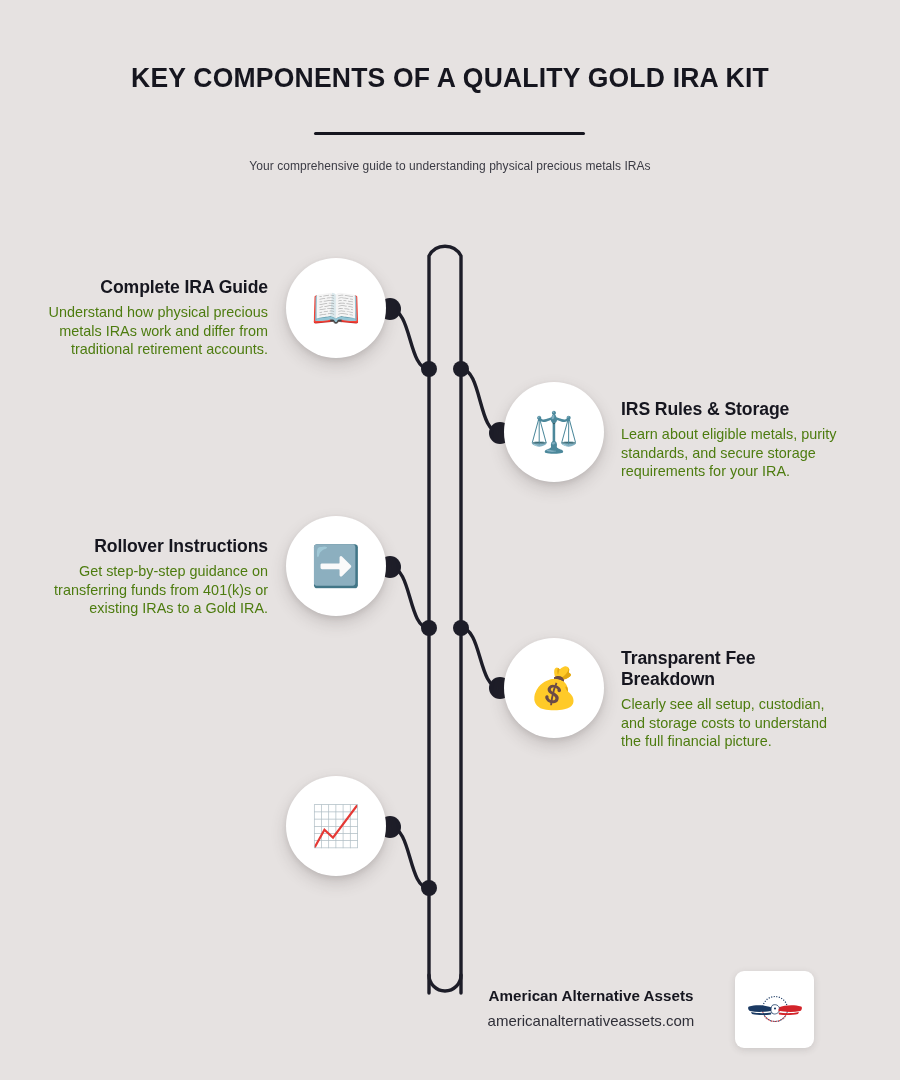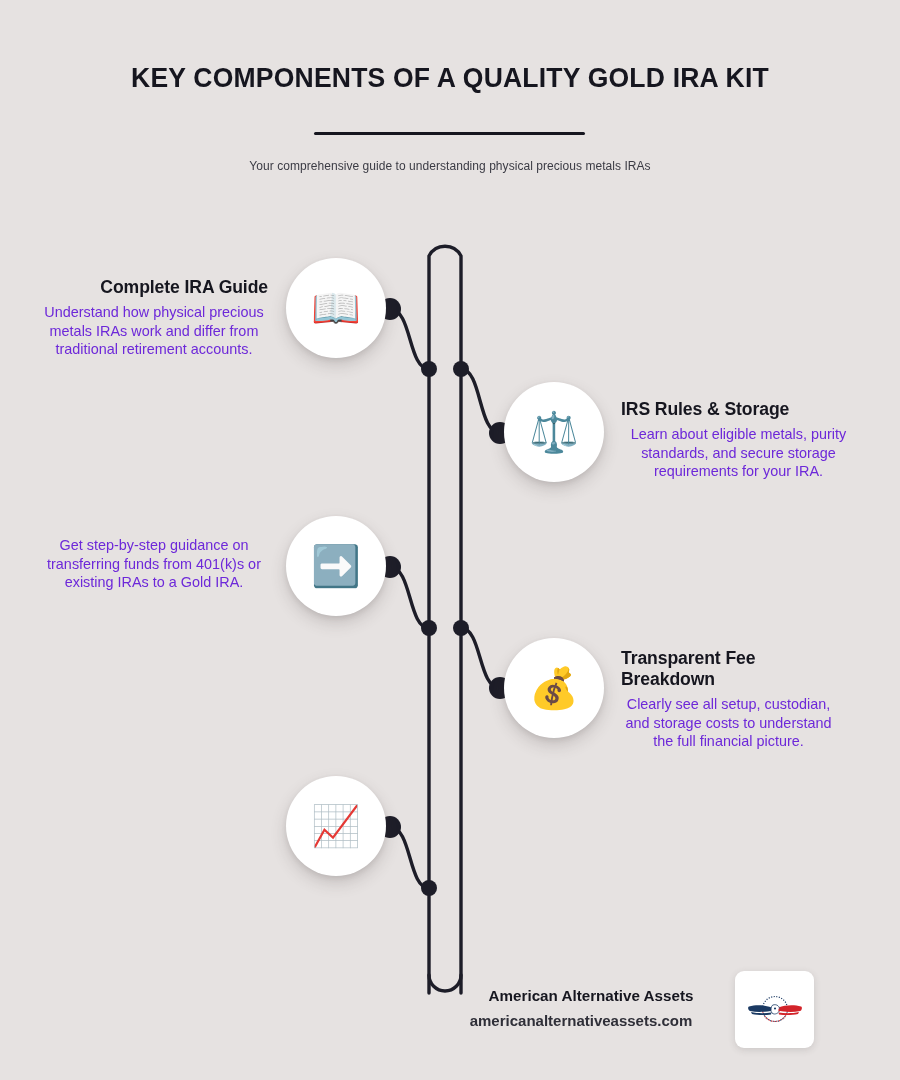--- a/index.html
+++ b/index.html
@@ -102,46 +102,45 @@
     font-size: 17.6px;
     font-weight: 700;
     color: #16161f;
     line-height: 1.2;
     margin: 0 0 5px 0;
     letter-spacing: -0.1px;
   }
   .item-body {
     font-size: 14.4px;
     font-weight: 400;
-    color: #6d28d9;
+    color: #4d7c0f;
     line-height: 1.29;
     margin: 0;
     letter-spacing: 0.01px;
-    text-align: center;
   }
 
   
   .footer-brand {
     position: absolute;
     left: 460px;
     top: 987px;
     width: 262px;
     text-align: center;
     font-size: 15.2px;
     font-weight: 700;
     color: #16161f;
   }
   .footer-url {
     position: absolute;
-    left: 450px;
+    left: 460px;
     top: 1012px;
     width: 262px;
     text-align: center;
     font-size: 15px;
-    font-weight: 700;
+    font-weight: 400;
     color: #2f2f38;
   }
   .footer-logo {
     position: absolute;
     left: 735px;
     top: 971px;
     width: 79px;
     height: 77px;
     border-radius: 9px;
     background: #ffffff;
@@ -207,20 +206,21 @@
 
   <div class="icon-circle" style="left:504px; top:382px;">
     <span class="icon-glyph">⚖️</span>
   </div>
   <div class="item-text right" style="left:621px; top:399px; width:235px;">
     <p class="item-head">IRS Rules &amp; Storage</p>
     <p class="item-body">Learn about eligible metals, purity standards, and secure storage requirements for your IRA.</p>
   </div>
 
   <div class="item-text left" style="left:40px; top:536px; width:228px;">
+    <p class="item-head">Rollover Instructions</p>
     <p class="item-body">Get step-by-step guidance on transferring funds from 401(k)s or existing IRAs to a Gold IRA.</p>
   </div>
   <div class="icon-circle" style="left:286px; top:516px;">
     <span class="icon-glyph">➡️</span>
   </div>
 
   <div class="icon-circle" style="left:504px; top:638px;">
     <span class="icon-glyph">💰</span>
   </div>
   <div class="item-text right" style="left:621px; top:648px; width:215px;">

